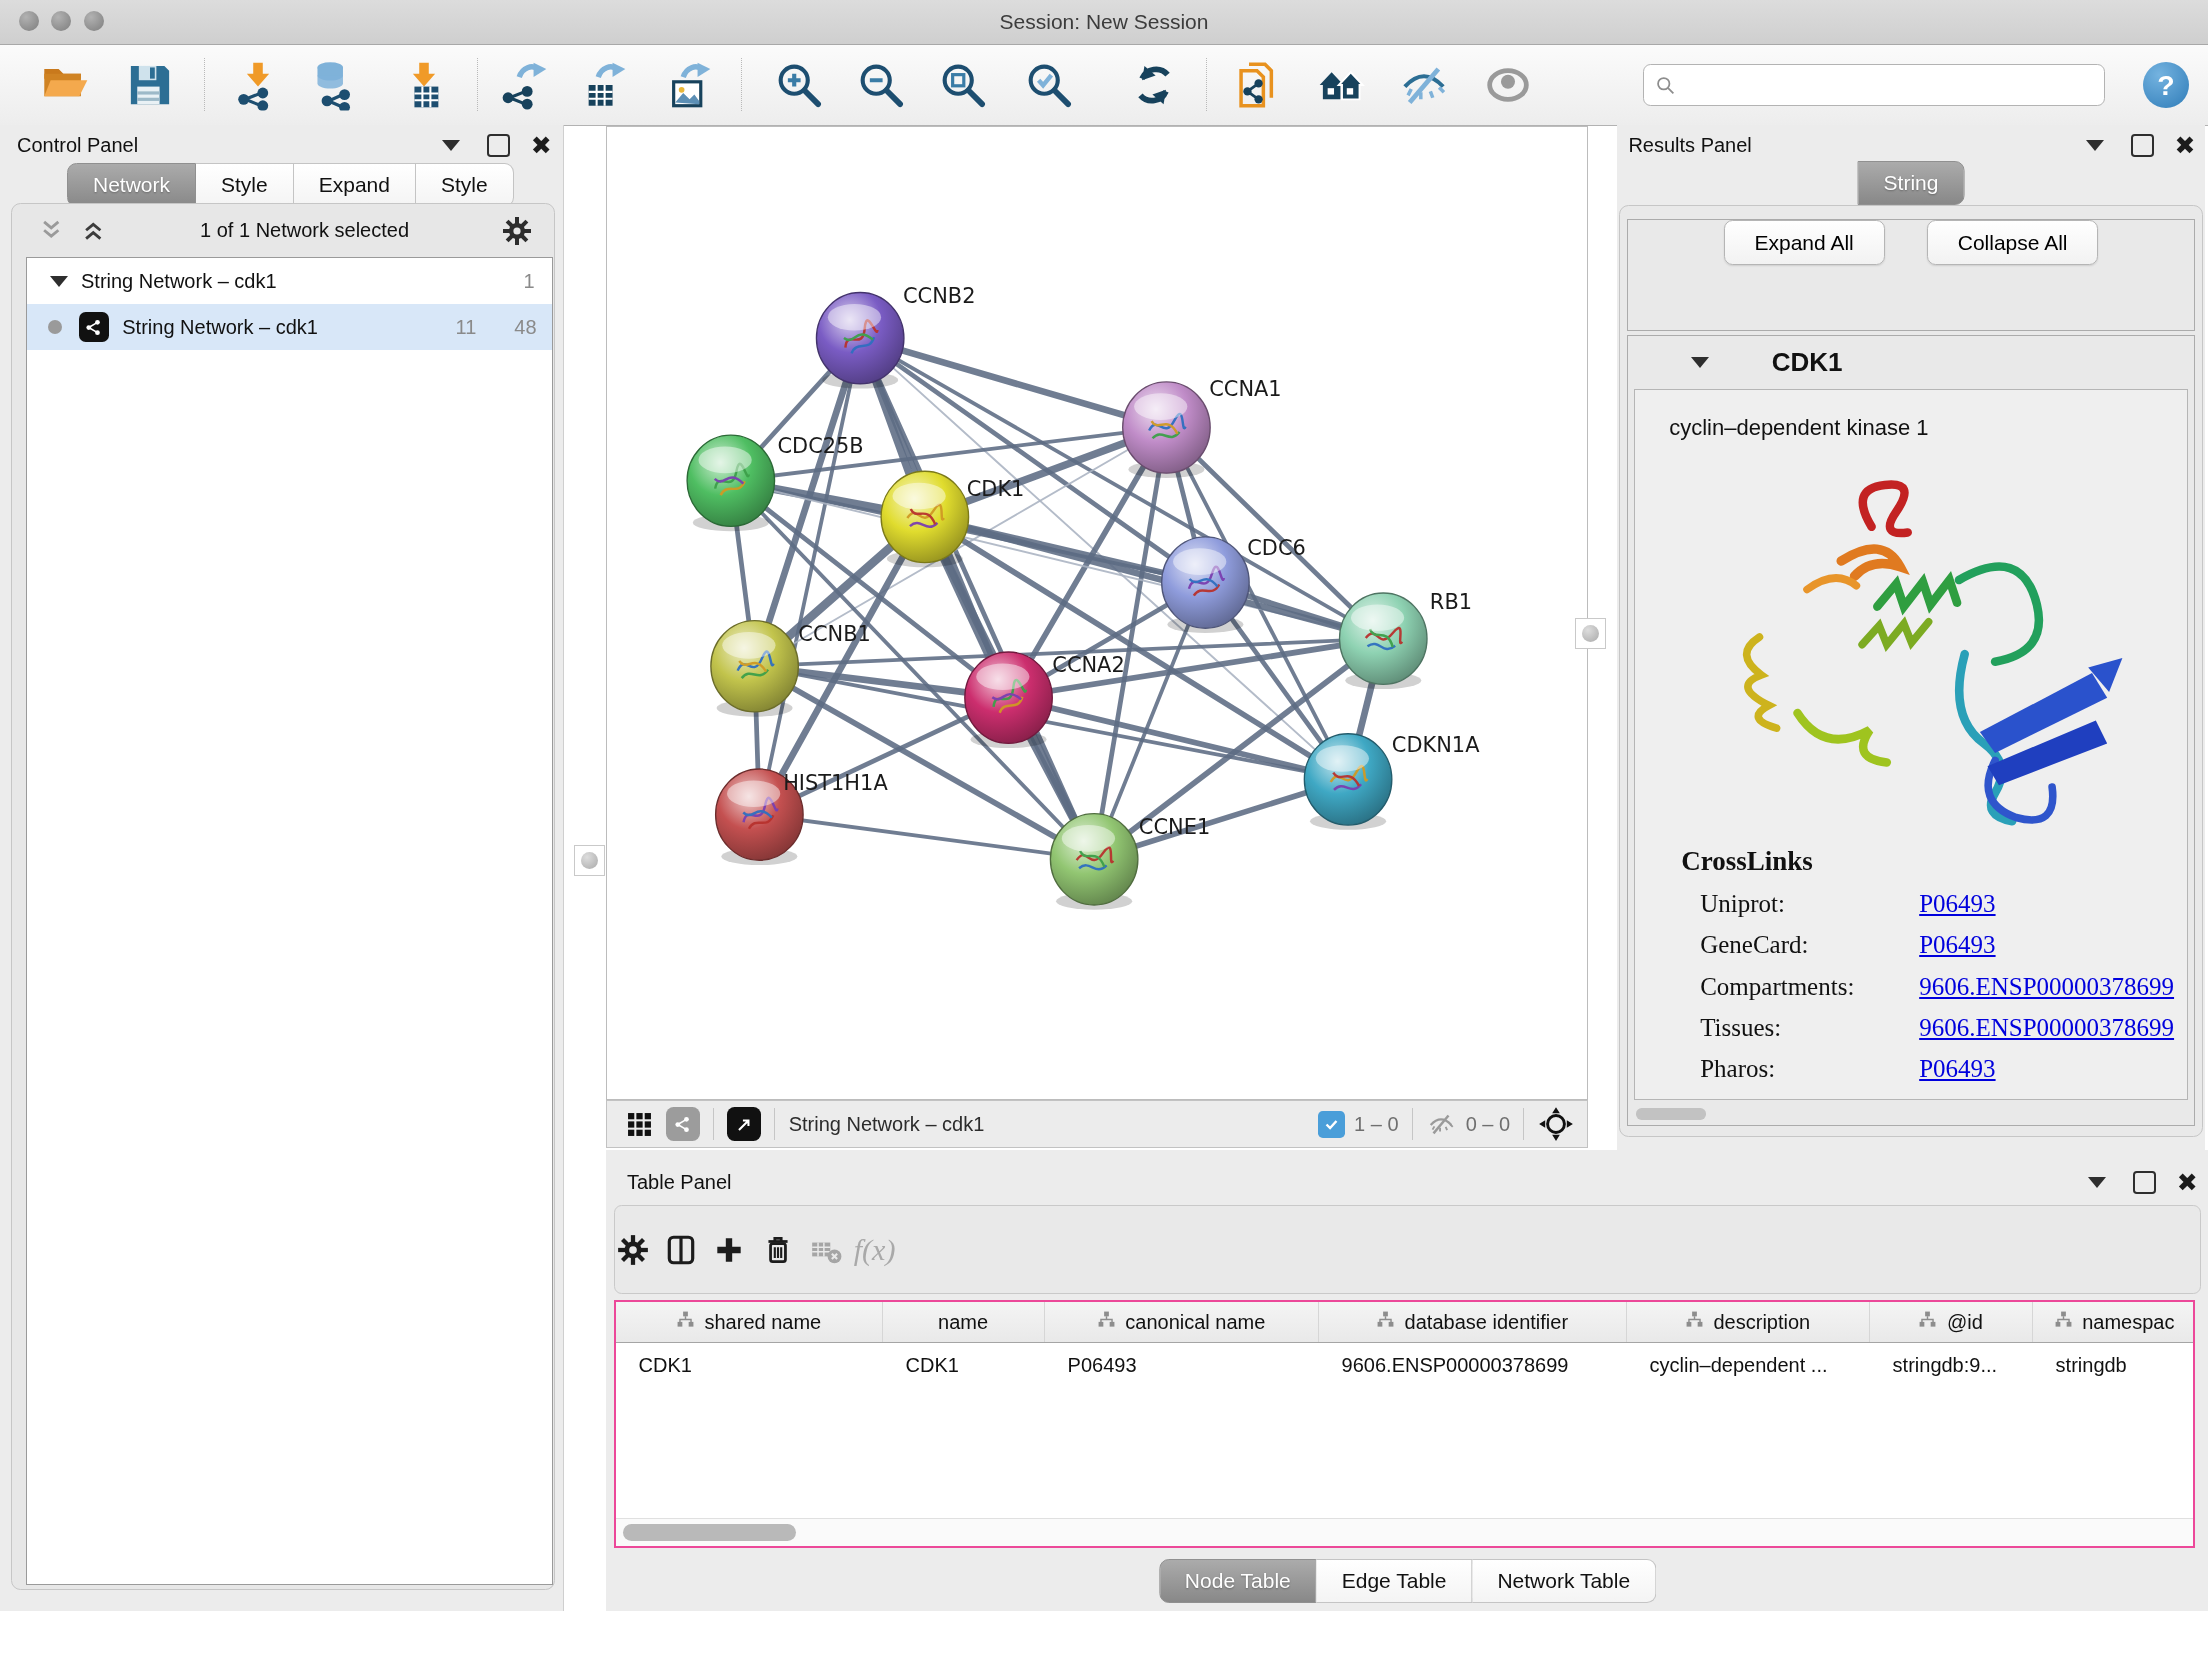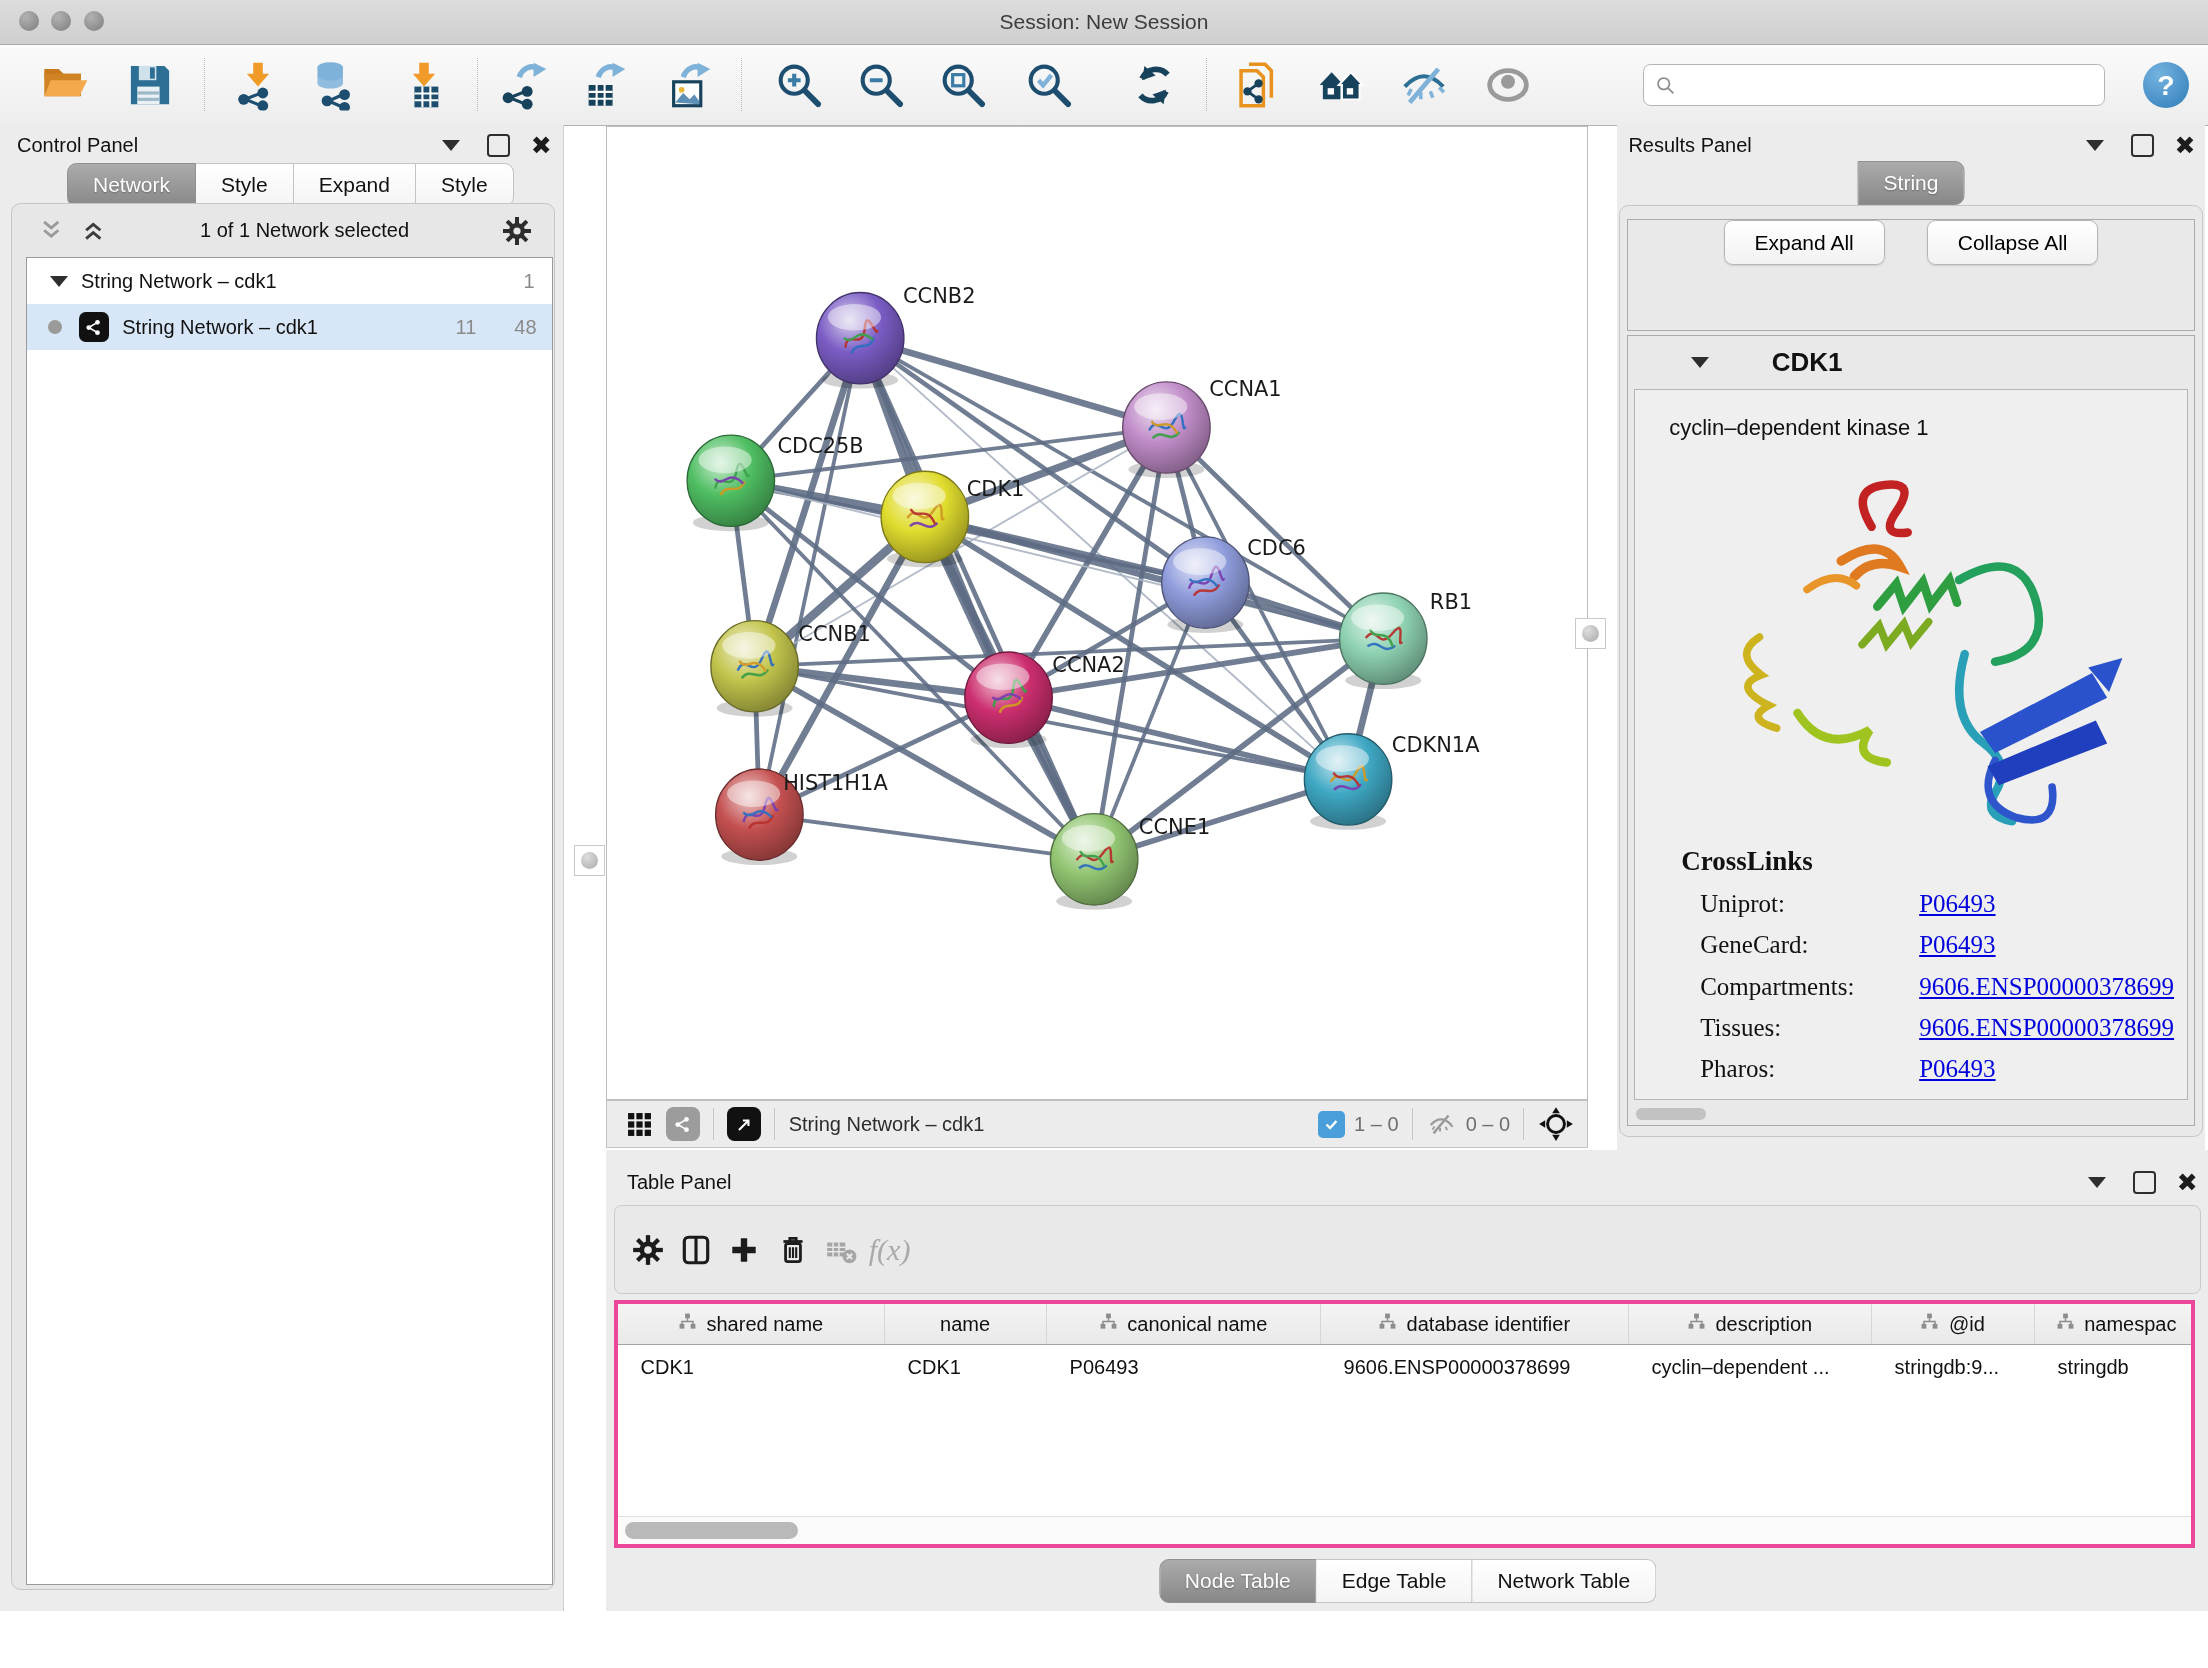--- a/index.html
+++ b/index.html
@@ -73,24 +73,24 @@
   .cdkdesc{font-size:22px;margin:25px 0 0 34px}
   .crossl{font-family:"Liberation Serif","DejaVu Serif",serif;margin-left:46px}
   .crossl h3{font-size:27px;margin:0 0 7.6px 0}
   .crossl .clrow{display:flex;font-size:25px;margin:13.3px 0 13.3px 19px}
   .crossl .cll{width:219px}
   .crossl a{color:#0000dd;text-decoration:underline}
   .scrollstub{position:absolute;left:7.6px;bottom:5.7px;width:70px;height:11.4px;background:#c2c2c2;border-radius:5.7px}
   
   .tpanel{position:absolute;left:606px;top:1150px;width:1603px;height:461px;background:#ececec}
   .t-toolbox{position:absolute;left:7.6px;right:7.6px;top:55px;height:89px;background:#e9e9e9;border:1px solid #c9c9c9;
-    border-radius:7.6px;display:flex;align-items:center;padding-left:15px;box-sizing:border-box;gap:12.4px}
+    border-radius:7.6px;display:flex;align-items:center;box-sizing:border-box;gap:12.4px}
   .t-toolbox .ic{width:36px;height:36px;display:flex;align-items:center;justify-content:center}
   .fx{font-family:"Liberation Serif","DejaVu Serif",serif;font-style:italic;font-size:30px;color:#a9a9a9}
-  .t-box{position:absolute;left:7.6px;right:14.3px;top:150px;bottom:63px;background:#fff;border:4px solid #ec4899;overflow:hidden}
+  .t-box{position:absolute;left:7.6px;right:14.3px;top:150px;bottom:63px;background:#fff;border:2px solid #ec4899;overflow:hidden}
   .thead{display:flex;height:40px;background:linear-gradient(#f4f4f4,#e9e9e9);border-bottom:1px solid #a5a5a5}
   .th{display:flex;align-items:center;justify-content:center;font-size:20px;gap:9.5px;border-right:1px solid #d6d6d6;box-sizing:border-box;overflow:hidden;white-space:nowrap}
   .trowdata{display:flex;height:44px;align-items:center;font-size:20px}
   .td{padding-left:23px;box-sizing:border-box;overflow:hidden;white-space:nowrap}
   .hscroll{position:absolute;left:0;right:0;bottom:0;height:27px;background:#fafafa;border-top:1px solid #e0e0e0}
   .hthumb{position:absolute;left:7.6px;top:4.8px;width:173px;height:17px;background:#b9b9b9;border-radius:8.6px}
   .t-tabs{position:absolute;left:50%;transform:translateX(-50%);bottom:7.6px}
   
   .statusbar{position:absolute;left:0;top:1611px;width:100%;height:57px;background:#e9e9e9;border-top:1px solid #c2c2c2}
   .stbtn{position:absolute;top:9.5px;width:55px;height:42px;background:#f7f7f7;border:1.9px solid #a5a5a5;

